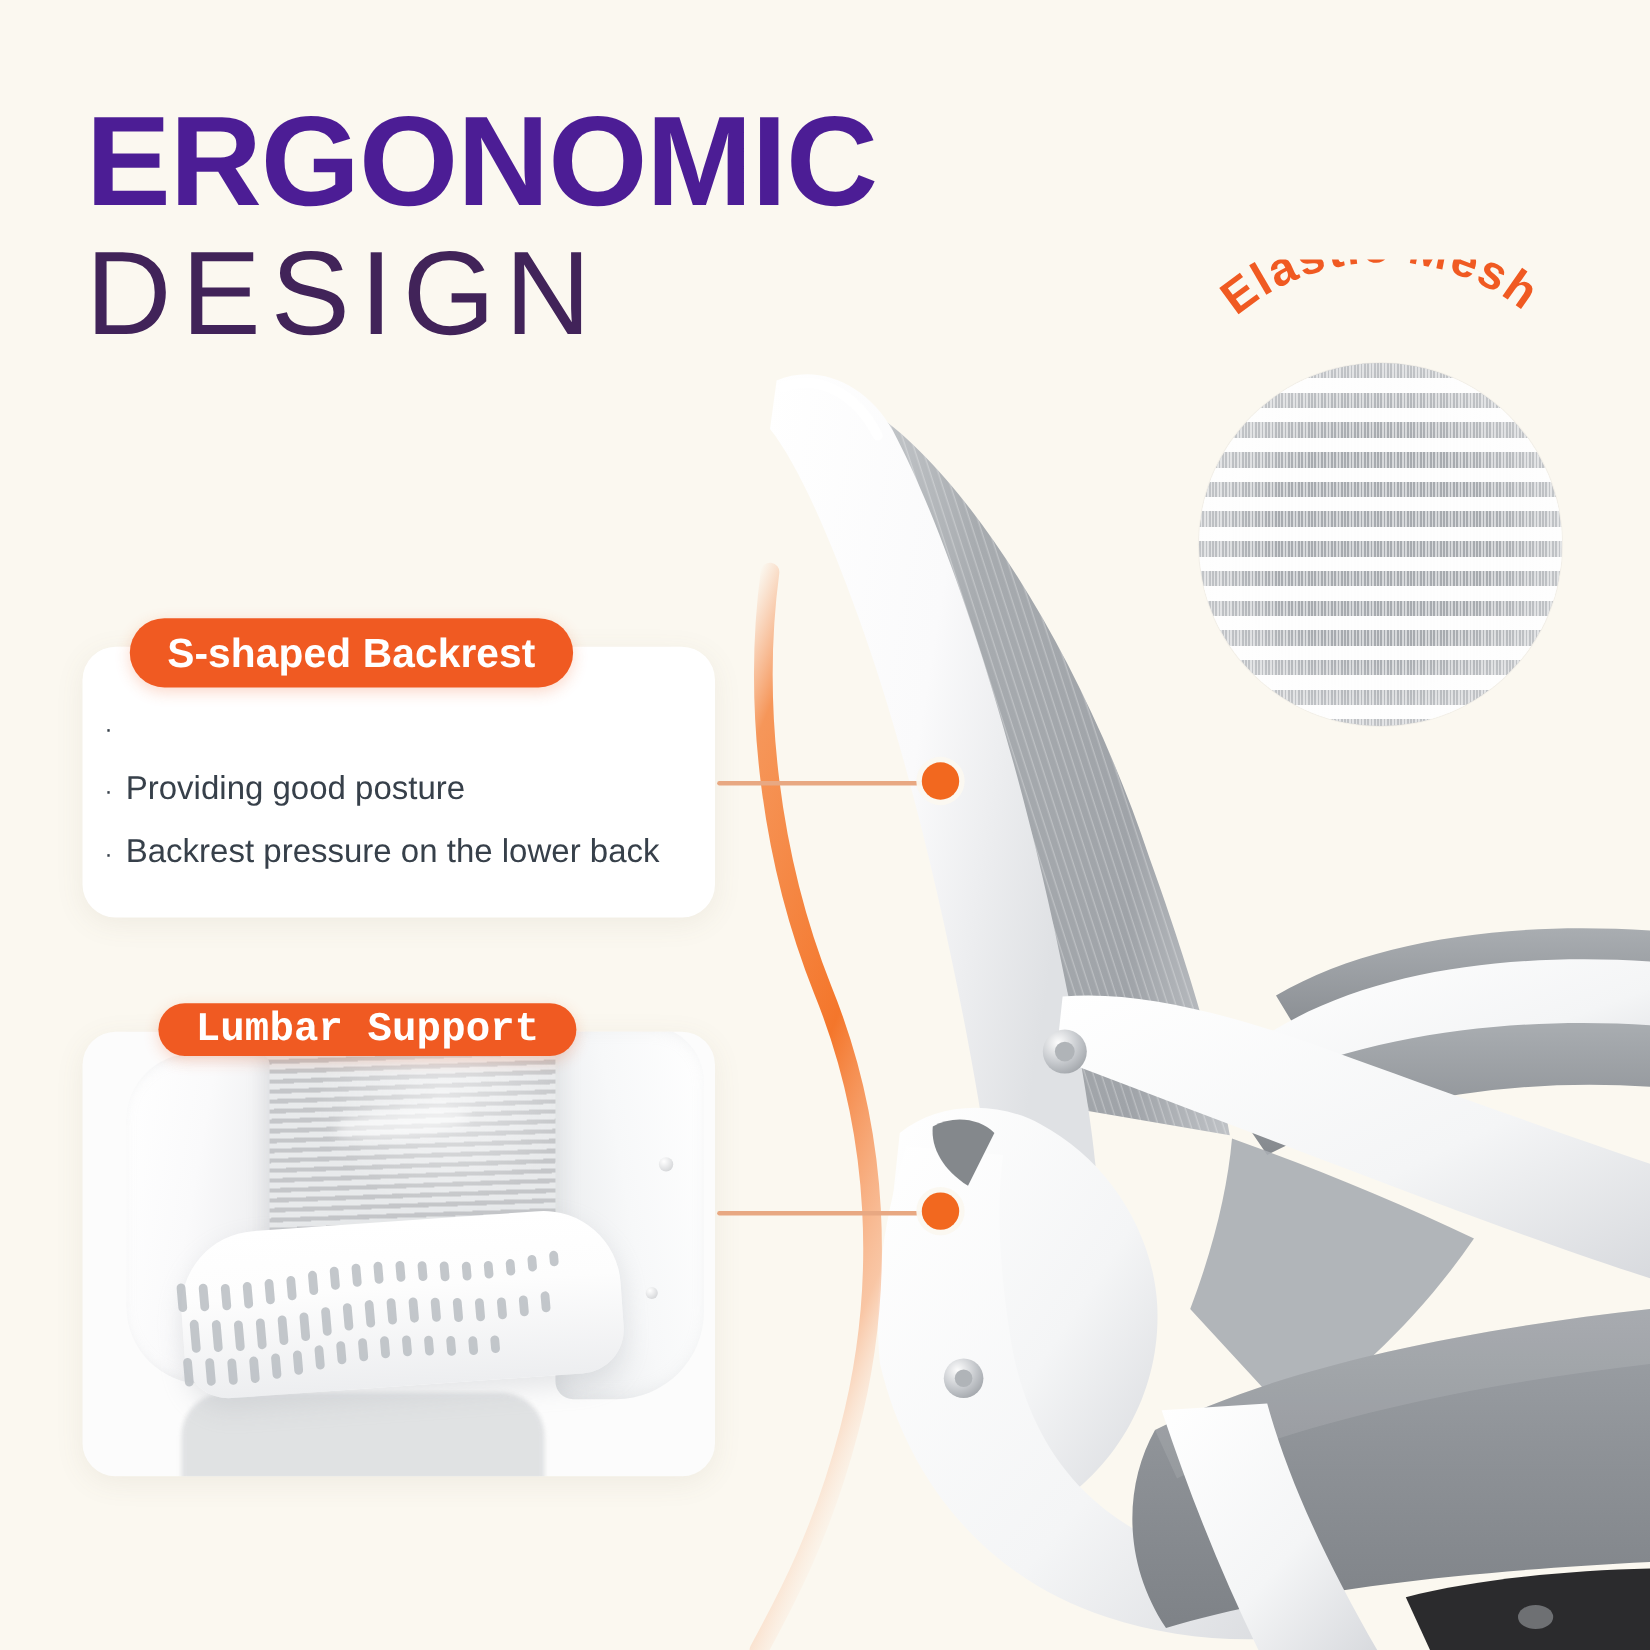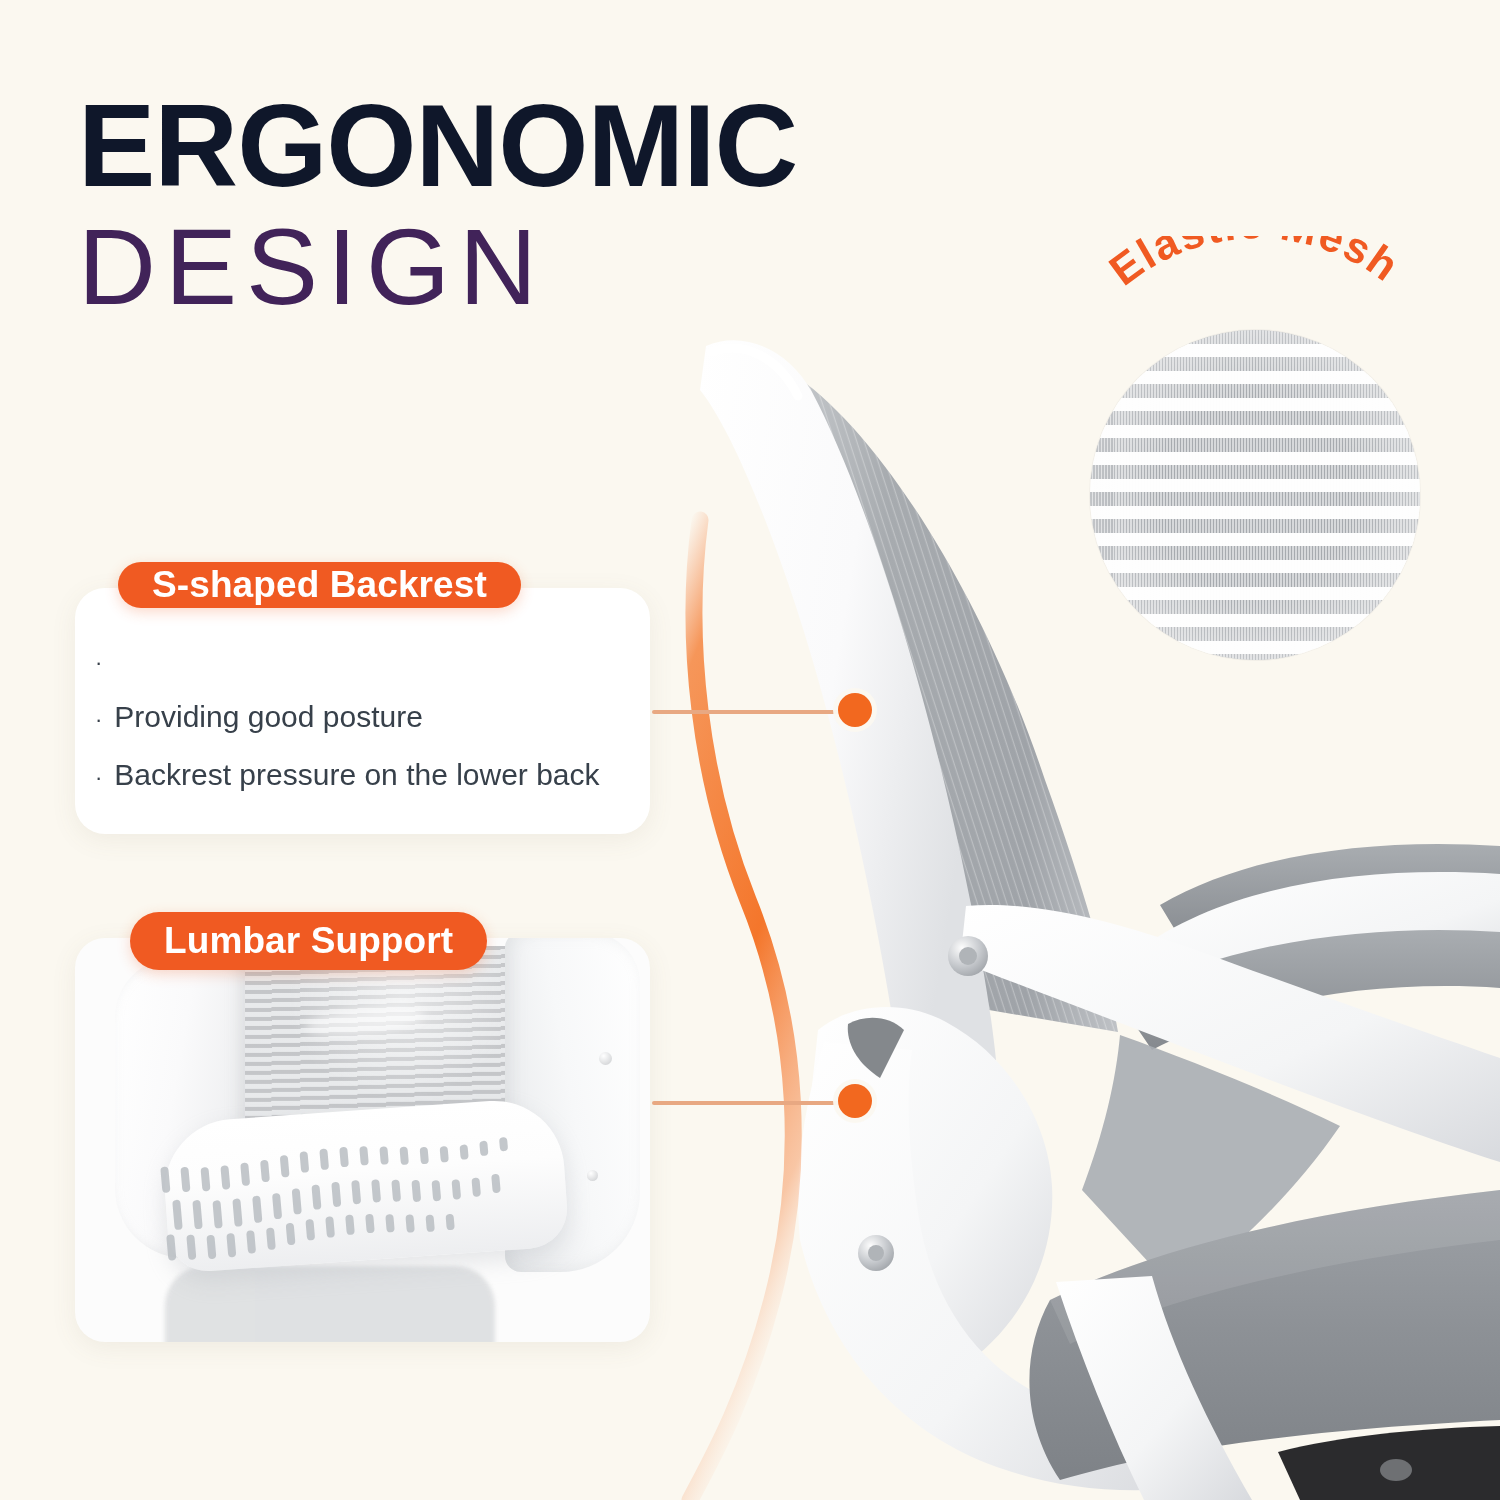--- a/index.html
+++ b/index.html
@@ -11,21 +11,21 @@
     overflow:hidden;
   }
   #stage { position:absolute; inset:0; width:1500px; height:1500px; }
 
   
   .headline { position:absolute; left:78px; top:88px; }
   .headline-top {
     font-size:116px;
     font-weight:700;
     letter-spacing:-1px;
-    color:#0f172a;
+    color:#4c1d95;
     line-height:1.0;
   }
   .headline-bottom {
     font-size:108px;
     font-weight:300;
     letter-spacing:9px;
     color:#412359;
     line-height:1.06;
     margin-top:6px;
   }
@@ -49,22 +49,22 @@
     font-size:37px;
     font-weight:700;
     letter-spacing:0.1px;
     display:flex;
     align-items:center;
     justify-content:center;
     padding:0 34px;
     box-shadow:0 4px 14px rgba(240,90,34,0.24);
     white-space:nowrap;
   }
-  #pill-backrest { left:118px; top:562px; height:46px; }
-  #pill-lumbar   { left:130px; top:912px; height:58px; }
+  #pill-backrest { left:118px; top:562px; height:63px; }
+  #pill-lumbar   { left:144px; top:912px; height:48px;font-family:Liberation Mono, monospace; }
 
   .bullets {
     position:absolute;
     left:95px;
     top:652px;
     width:560px;
   }
   .bullet {
     font-size:30px;
     color:#37404A;

